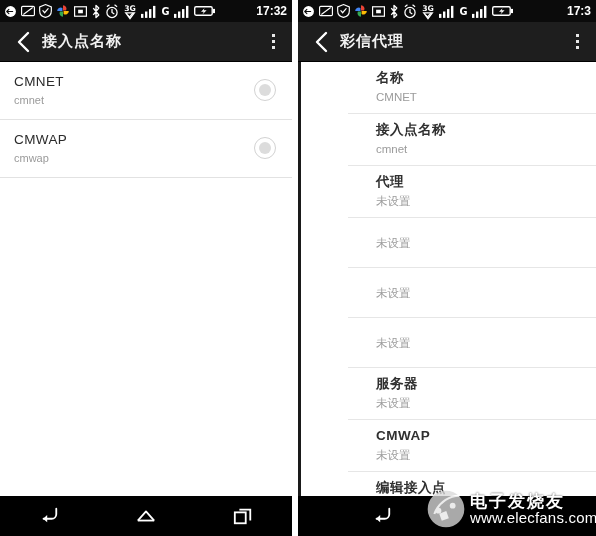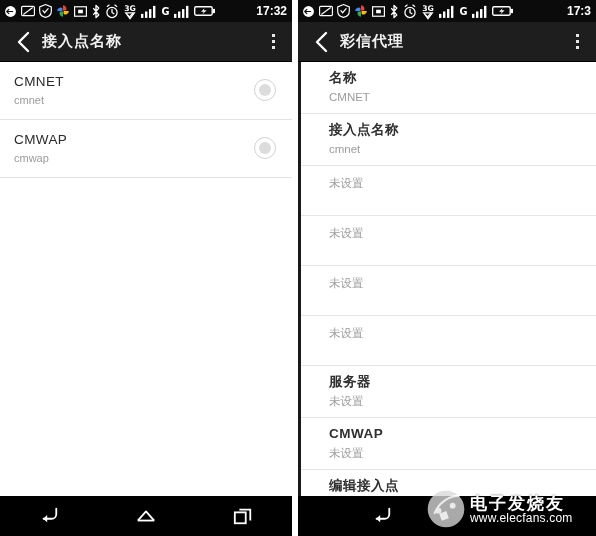--- a/index.html
+++ b/index.html
@@ -72,21 +72,21 @@
     border:1.5px solid #d2d2d2; background:#fff;
     display:flex; align-items:center; justify-content:center; flex:0 0 auto;
   }
   .radio span { width:12px; height:12px; border-radius:50%; background:#dcdcdc; display:block; }
 
   
   .edge { position:absolute; left:0; top:0; width:3px; height:100%; background:#1a1a1a; }
   .field-list { padding-left:3px; }
   .field {
     padding:7px 14px 8px 28px; border-bottom:1px solid #e6e6e6;
-    min-height:50px; display:flex; flex-direction:column; justify-content:space-between;
+    min-height:50px; display:flex; flex-direction:column; justify-content:center;margin-left:47px;
   }
   .field:last-child { border-bottom:none; }
   .f-label { font-size:13.5px; font-weight:bold; color:#303030; letter-spacing:0.5px; line-height:18px; }
   .f-value { font-size:11.5px; color:#9b9b9b; margin-top:3px; line-height:15px; }
 
   
   .navbar {
     position:absolute; left:0; bottom:0; width:100%; height:40px;
     background:#000; display:flex; align-items:center; justify-content:space-around;
   }
@@ -98,21 +98,21 @@
     position:absolute; right:2px; bottom:0px; width:168px; height:54px;
     display:flex; align-items:center; gap:4px; pointer-events:none;
   }
   .wm-logo { width:40px; height:40px; flex:0 0 auto; opacity:.92; }
   .wm-text { display:flex; flex-direction:column; line-height:1; }
   .wm-cn {
     font-size:17px; font-weight:bold; color:#ffffff;
     letter-spacing:2px; font-family:"DejaVu Sans",sans-serif;
     text-shadow:0 0 2px rgba(0,0,0,.8);
   }
-  .wm-url { font-size:12px; color:#ffffff; letter-spacing:.2px; margin-top:0; }
+  .wm-url { font-size:15px; color:#ffffff; letter-spacing:.2px; margin-top:0; }
 </style>
 </head>
 <body>
 
 <div class="stage">
 
   <div class="phone left">
 
     <div class="statusbar">
       <div class="sb-icons">
@@ -373,20 +373,21 @@
           <div class="f-label">名称</div>
           <div class="f-value">CMNET</div>
         </div>
 
         <div class="field">
           <div class="f-label">接入点名称</div>
           <div class="f-value">cmnet</div>
         </div>
 
         <div class="field">
+          <div class="f-label">代理</div>
           <div class="f-value">未设置</div>
         </div>
 
         <div class="field">
           <div class="f-value">未设置</div>
         </div>
 
         <div class="field">
           <div class="f-value">未设置</div>
         </div>

